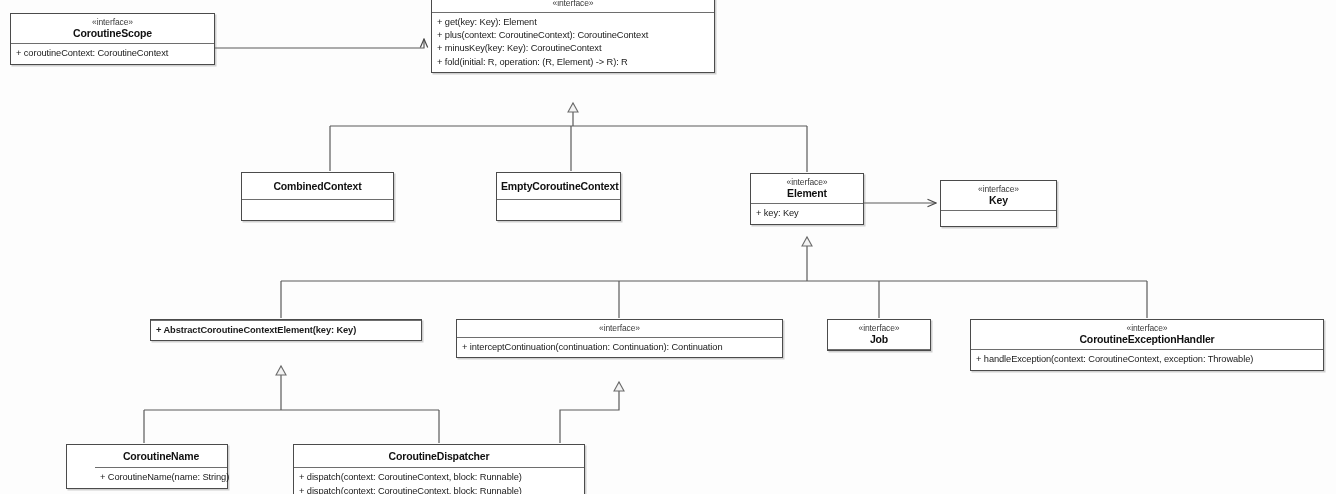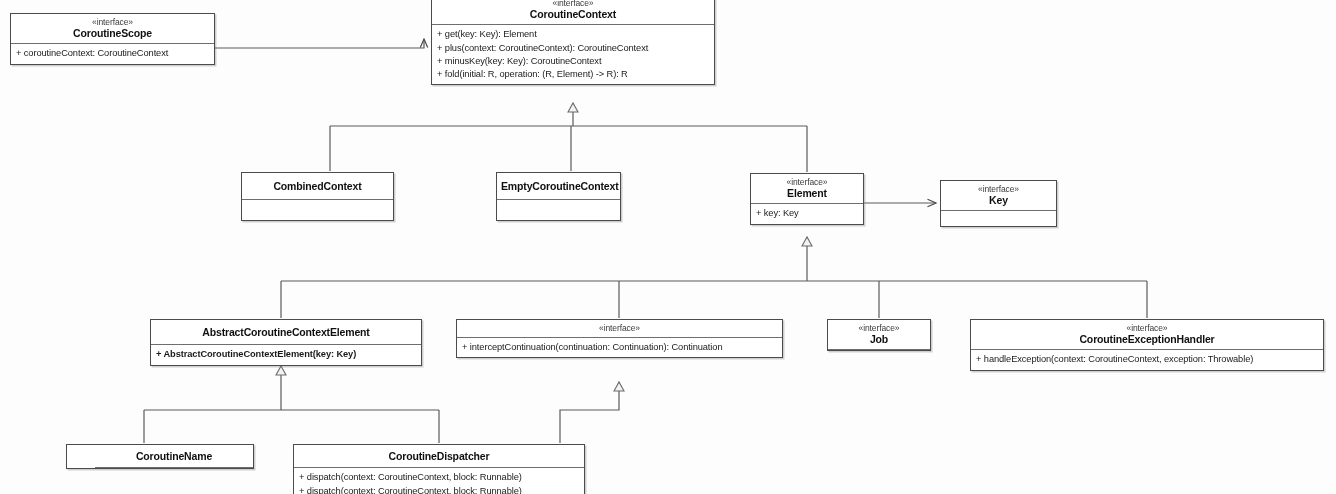--- a/index.html
+++ b/index.html
@@ -134,21 +134,20 @@
     </div>
     <div class="uml-sep"></div>
     <div class="uml-body">
       <span class="member">+ coroutineContext: CoroutineContext</span>
     </div>
   </div>
 
   <div class="uml-class" style="left:431px; top:-6px; width:284px;">
     <div class="uml-head">
       <span class="stereotype">«interface»</span>
-      <span class="cls-name">CoroutineContext</span>
     </div>
     <div class="uml-sep"></div>
     <div class="uml-body">
       <span class="member">+ get(key: Key): Element</span>
       <span class="member">+ plus(context: CoroutineContext): CoroutineContext</span>
       <span class="member">+ minusKey(key: Key): CoroutineContext</span>
       <span class="member">+ fold(initial: R, operation: (R, Element) -&gt; R): R</span>
     </div>
   </div>
 
@@ -182,23 +181,20 @@
   <div class="uml-class" style="left:940px; top:180px; width:117px;">
     <div class="uml-head">
       <span class="stereotype">«interface»</span>
       <span class="cls-name">Key</span>
     </div>
     <div class="uml-sep"></div>
     <div class="uml-body empty" style="min-height:15px;"></div>
   </div>
 
   <div class="uml-class" style="left:150px; top:319px; width:272px;">
-    <div class="uml-head" style="padding-top:6px; padding-bottom:6px;">
-      <span class="cls-name">AbstractCoroutineContextElement</span>
-    </div>
     <div class="uml-sep"></div>
     <div class="uml-body">
       <span class="member bold">+ AbstractCoroutineContextElement(key: Key)</span>
     </div>
   </div>
 
   <div class="uml-class" style="left:456px; top:319px; width:327px;">
     <div class="uml-head">
       <span class="stereotype">«interface»</span>
     </div>
@@ -220,25 +216,28 @@
     <div class="uml-head">
       <span class="stereotype">«interface»</span>
       <span class="cls-name">CoroutineExceptionHandler</span>
     </div>
     <div class="uml-sep"></div>
     <div class="uml-body">
       <span class="member">+ handleException(context: CoroutineContext, exception: Throwable)</span>
     </div>
   </div>
 
-  <div class="uml-class" style="left:66px; top:444px; width:188px;padding-left:28px;">
+  <div class="uml-class" style="left:66px; top:444px; width:162px;padding-left:28px;">
     <div class="uml-head" style="padding-top:5px; padding-bottom:5px;">
       <span class="cls-name">CoroutineName</span>
     </div>
     <div class="uml-sep"></div>
+    <div class="uml-body">
+      <span class="member">+ CoroutineName(name: String)</span>
+    </div>
   </div>
 
   <div class="uml-class" style="left:293px; top:444px; width:292px;">
     <div class="uml-head" style="padding-top:5px; padding-bottom:5px;">
       <span class="cls-name">CoroutineDispatcher</span>
     </div>
     <div class="uml-sep"></div>
     <div class="uml-body">
       <span class="member">+ dispatch(context: CoroutineContext, block: Runnable)</span>
       <span class="member">+ dispatch(context: CoroutineContext, block: Runnable)</span>

